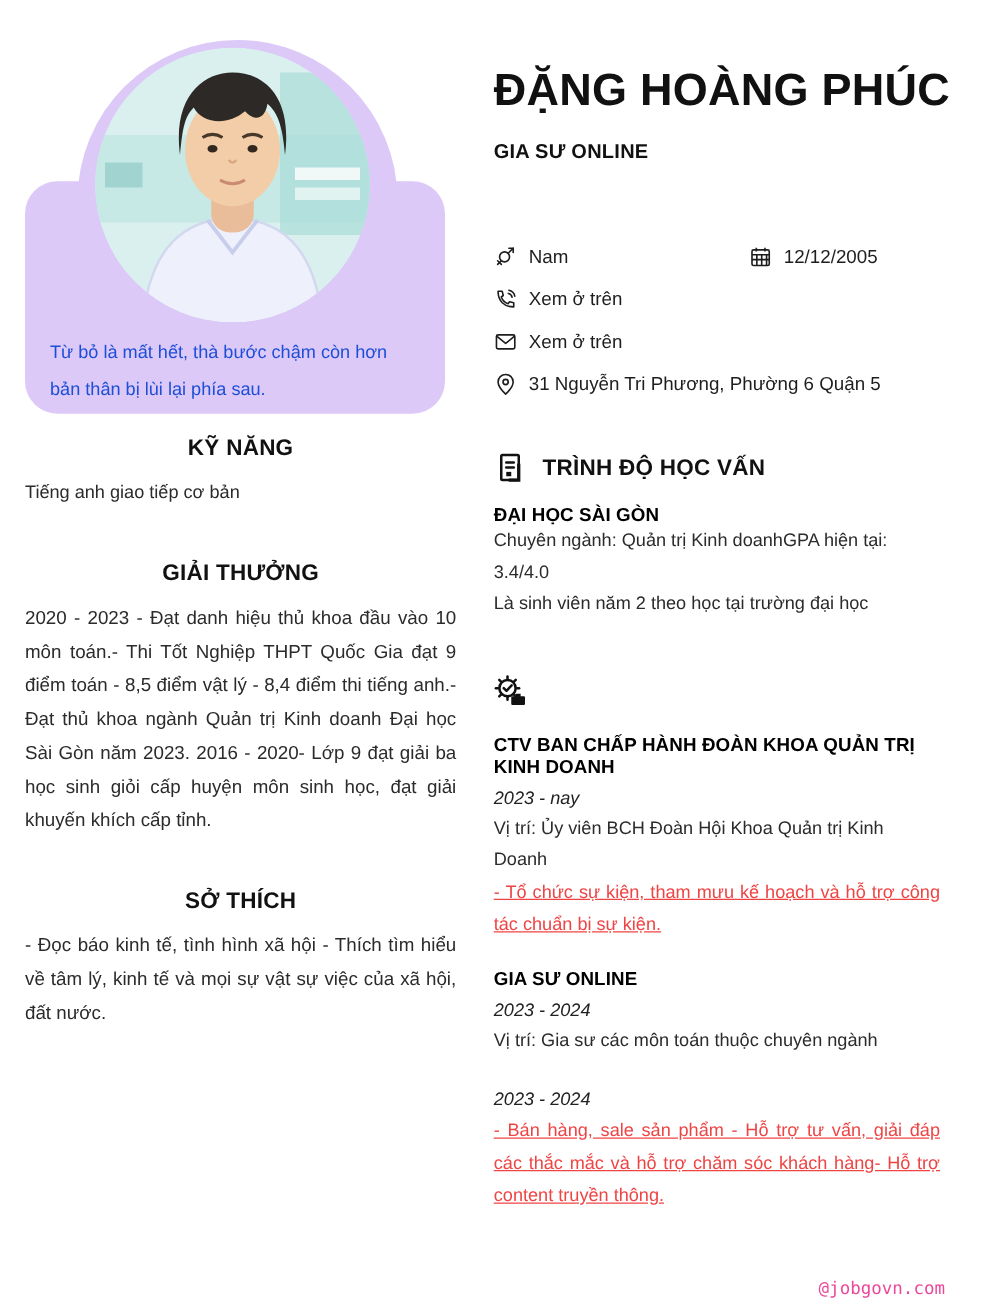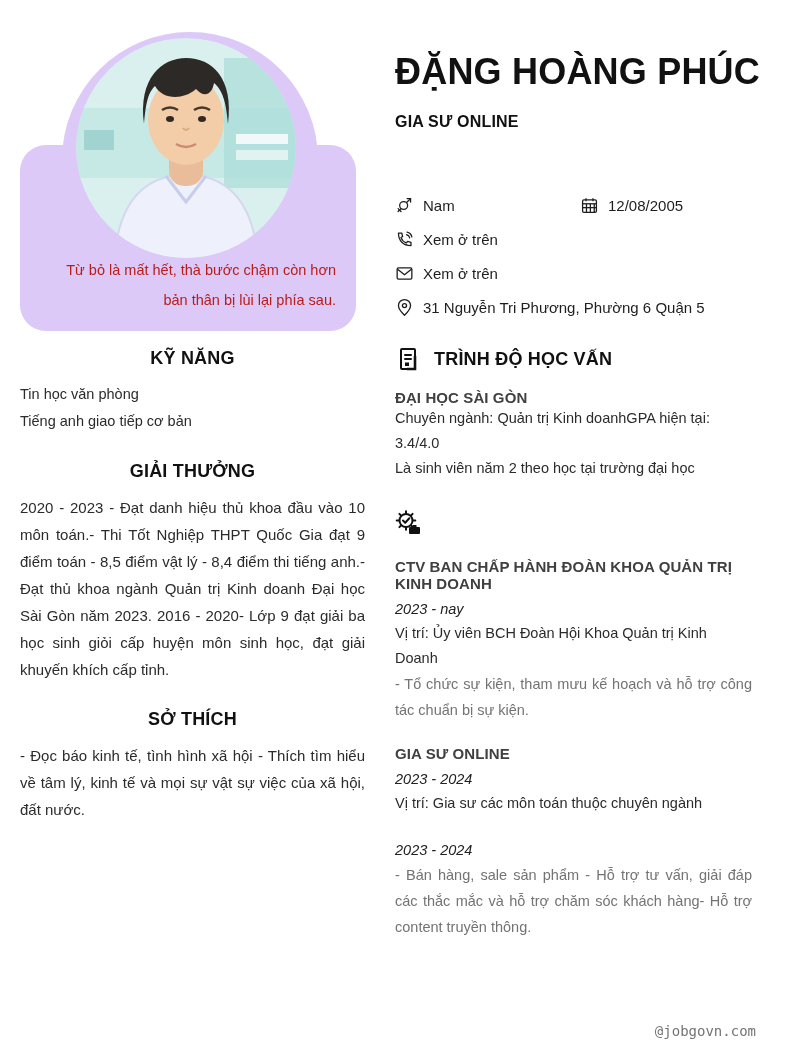--- a/index.html
+++ b/index.html
@@ -11,74 +11,74 @@
   .halo{
     position:absolute;left:62px;top:32px;width:256px;height:256px;
     border-radius:50%;background:var(--accent);
   }
   .quote-box{
     position:absolute;left:20px;top:145px;width:336px;height:186px;
     border-radius:26px;background:var(--accent);
     display:flex;align-items:flex-end;
   }
   .quote-text{
-    padding:0 20px 16px 20px;font-size:14.5px;line-height:30px;color:#b91c1c;text-align:right;
+    padding:0 20px 4px 20px;font-size:14.5px;line-height:30px;color:#1d4ed8;
   }
   .photo{
     position:absolute;left:76px;top:38px;width:220px;height:220px;border-radius:50%;
     overflow:hidden;
   }
   .photo svg{display:block;width:100%;height:100%;}
   
   .left-col{
     position:absolute;left:20px;top:348px;width:345px;
   }
   .l-heading{
     text-align:center;font-size:18px;font-weight:bold;color:#111;
     margin:0 0 12px 0;letter-spacing:.2px;
   }
-  .l-gap{margin-top:26px;}
+  .l-gap{margin-top:40px;}
   .l-item{font-size:14.5px;line-height:27px;color:#2b2b2b;}
   .l-para{
     font-size:15px;line-height:27px;color:#2b2b2b;text-align:justify;margin:0;
   }
   
   .right-col{
     position:absolute;left:395px;top:40px;width:357px;
   }
   .name{
     margin:10px 0 0 0;font-size:36px;line-height:44px;font-weight:bold;
     color:#111;letter-spacing:.2px;white-space:nowrap;
   }
   .job-title-main{
     margin-top:19px;font-size:16px;font-weight:bold;color:#111;letter-spacing:.2px;
   }
   .contact{margin-top:64px;}
-  .c-row{display:flex;align-items:center;margin-bottom:14px;min-height:20px;}
+  .c-row{display:flex;align-items:center;margin-bottom:14px;min-height:20px;gap:19px;}
   .c-cell{display:flex;align-items:center;gap:9px;}
   .c-cell.first{width:185px;}
   .c-label{font-size:15px;color:#1e1e1e;}
   .c-icon{width:19px;height:19px;flex:0 0 19px;display:inline-flex;}
   .c-icon svg{width:100%;height:100%;}
   .section-head{
-    display:flex;align-items:center;gap:13px;margin-top:29px;
+    display:flex;align-items:center;gap:13px;margin-top:44px;
     font-size:18px;font-weight:bold;color:#111;letter-spacing:.2px;
   }
   .s-icon{width:26px;height:26px;flex:0 0 26px;display:inline-flex;}
   .s-icon svg{width:100%;height:100%;}
-  .sub-title{margin-top:17px;font-size:15px;font-weight:bold;color:#404040;letter-spacing:.1px;}
+  .sub-title{margin-top:17px;font-size:15px;font-weight:bold;color:#000000;letter-spacing:.1px;}
   .period{margin-top:5px;font-size:14.5px;font-style:italic;color:#222;line-height:24px;}
   .line{font-size:14.5px;line-height:25px;color:#2b2b2b;}
-  .para-just{font-size:14.5px;line-height:26px;color:#737373;text-align:justify;margin:0;}
+  .para-just{font-size:14.5px;line-height:26px;color:#ef4444;text-align:justify;margin:0;text-decoration:underline;}
   .job{margin-top:22px;}
   .job:first-of-type{margin-top:16px;}
   
   .watermark{
     position:absolute;right:34px;bottom:14px;
-    font-family:"DejaVu Sans Mono", monospace;font-size:14px;color:#737373;
+    font-family:"DejaVu Sans Mono", monospace;font-size:14px;color:#ec4899;
   }
 </style>
 </head>
 <body>
 
 <div class="halo"></div>
 
 <div class="quote-box">
   <div class="quote-text">Từ bỏ là mất hết, thà bước chậm còn hơn bản thân bị lùi lại phía sau.</div>
 </div>
@@ -108,21 +108,20 @@
       <ellipse cx="94" cy="81" rx="4" ry="3" fill="#32281f"></ellipse>
       <ellipse cx="126" cy="81" rx="4" ry="3" fill="#32281f"></ellipse>
       <path d="M107 90 q3 4 6 0" stroke="#d9a87e" stroke-width="2" fill="none"></path>
       <path d="M100 106 q10 6 20 0" stroke="#c98b73" stroke-width="2.5" fill="none"></path>
     </g>
   </svg>
 </div>
 
 <div class="left-col">
   <div class="l-heading">KỸ NĂNG</div>
-  <div class="l-item">Tin học văn phòng</div>
   <div class="l-item">Tiếng anh giao tiếp cơ bản</div>
 
   <div class="l-heading l-gap">GIẢI THƯỞNG</div>
   <p class="l-para">2020 - 2023 - Đạt danh hiệu thủ khoa đầu vào 10 môn toán.- Thi Tốt Nghiệp THPT Quốc Gia đạt 9 điểm toán - 8,5 điểm vật lý - 8,4 điểm thi tiếng anh.- Đạt thủ khoa ngành Quản trị Kinh doanh Đại học Sài Gòn năm 2023. 2016 - 2020- Lớp 9 đạt giải ba học sinh giỏi cấp huyện môn sinh học, đạt giải khuyến khích cấp tỉnh.</p>
 
   <div class="l-heading l-gap">SỞ THÍCH</div>
   <p class="l-para">- Đọc báo kinh tế, tình hình xã hội - Thích tìm hiểu về tâm lý, kinh tế và mọi sự vật sự việc của xã hội, đất nước.</p>
 </div>
 
 <div class="right-col">
@@ -149,21 +148,21 @@
             <rect x="3" y="4.5" width="16" height="14.5" rx="1.5"></rect>
             <path d="M3 9 H19"></path>
               <path d="M7.5 9 V19"></path>
               <path d="M12 9 V19"></path>
               <path d="M16.5 9 V19"></path>
             <path d="M3 13.5 H19"></path>
               <path d="M7 2.5 V6"></path>
               <path d="M15 2.5 V6"></path>
           </svg>
         </span>
-        <span class="c-label">12/08/2005</span>
+        <span class="c-label">12/12/2005</span>
       </div>
     </div>
     <div class="c-row">
       <div class="c-cell">
         <span class="c-icon">
           <svg viewBox="0 0 22 22" fill="none" stroke="#1e1e1e" stroke-width="1.5" stroke-linejoin="round">
             <path d="M4 3.5 C4 12.5 9.5 18 18.5 18 L18.5 14.2 L14.6 13.2 L13.2 15 C10.4 14 8 11.6 7 8.8 L8.8 7.4 L7.8 3.5 Z"></path>
             <path d="M13.5 5.5 a4.5 4.5 0 0 1 3.5 3.5" stroke-linecap="round"></path>
             <path d="M14 2.5 a7 7 0 0 1 5.5 5.5" stroke-linecap="round"></path>
           </svg>

